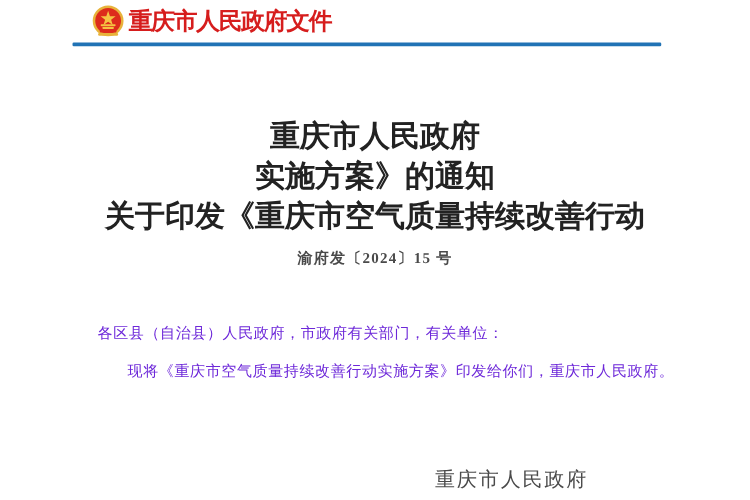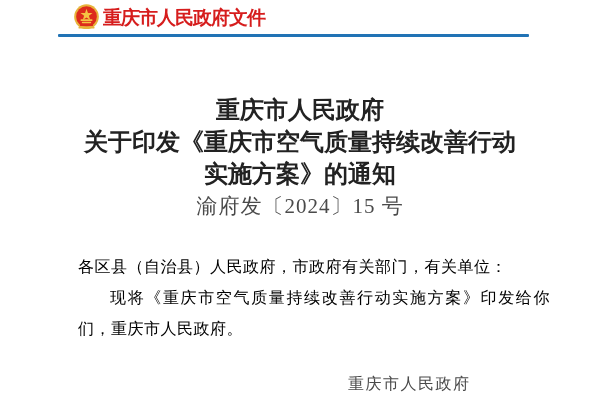--- a/index.html
+++ b/index.html
@@ -66,38 +66,38 @@
   }
   .title-line {
     font-weight: bold;
     font-size: 24px;
     line-height: 32px;
     letter-spacing: 0px;
     white-space: nowrap;
   }
   .doc-number {
     margin-top: 4px;
-    font-size: 21px;
+    font-size: 12px;
     line-height: 24px;
-    font-weight: normal;
+    font-weight: bold;
     color: #4a4a4a;
     letter-spacing: 1px;
     white-space: nowrap;
   }
 
   
   .body-block {
     position: absolute;
     left: 78px;
     top: 251px;
     width: 472px;
-    font-size: 16px;
+    font-size: 12px;
     line-height: 31px;
     letter-spacing: 0.5px;
-    color: #000000;
+    color: #6d28d9;
     text-align: justify;
   }
   .salutation {
     white-space: nowrap;
   }
   .paragraph {
     text-indent: 2em;
     margin: 0;
   }
 
@@ -128,22 +128,22 @@
         <rect x="10" y="30" width="20" height="3" rx="1.2" fill="#dd2b1c"></rect>
         <rect x="8" y="33.5" width="24" height="3.4" rx="1.4" fill="#e8b33b"></rect>
       </svg>
     </span>
     <span class="letterhead-title">重庆市人民政府文件</span>
   </div>
   <div class="header-rule"></div>
 
   <div class="title-block">
     <div class="title-line">重庆市人民政府</div>
+    <div class="title-line">实施方案》的通知</div>
     <div class="title-line">关于印发《重庆市空气质量持续改善行动</div>
-    <div class="title-line">实施方案》的通知</div>
     <div class="doc-number">渝府发〔2024〕15 号</div>
   </div>
 
   <div class="body-block">
     <div class="salutation">各区县（自治县）人民政府，市政府有关部门，有关单位：</div>
     <p class="paragraph">现将《重庆市空气质量持续改善行动实施方案》印发给你们，重庆市人民政府。</p>
   </div>
 
   <div class="signature">重庆市人民政府</div>
 

